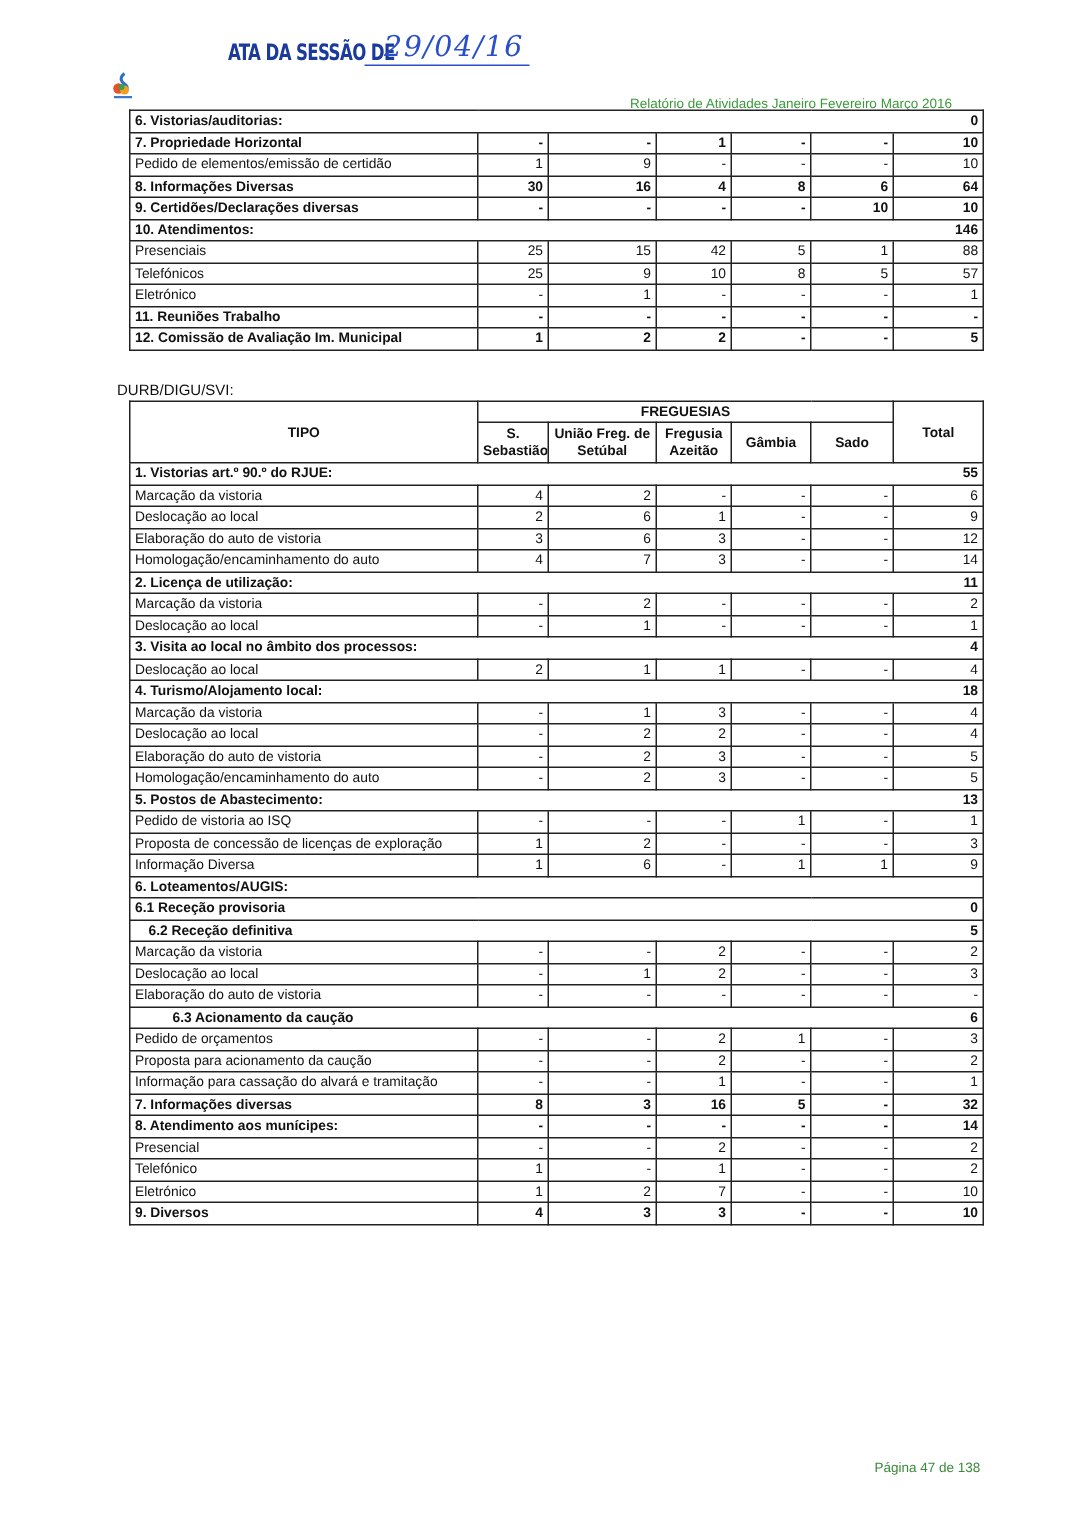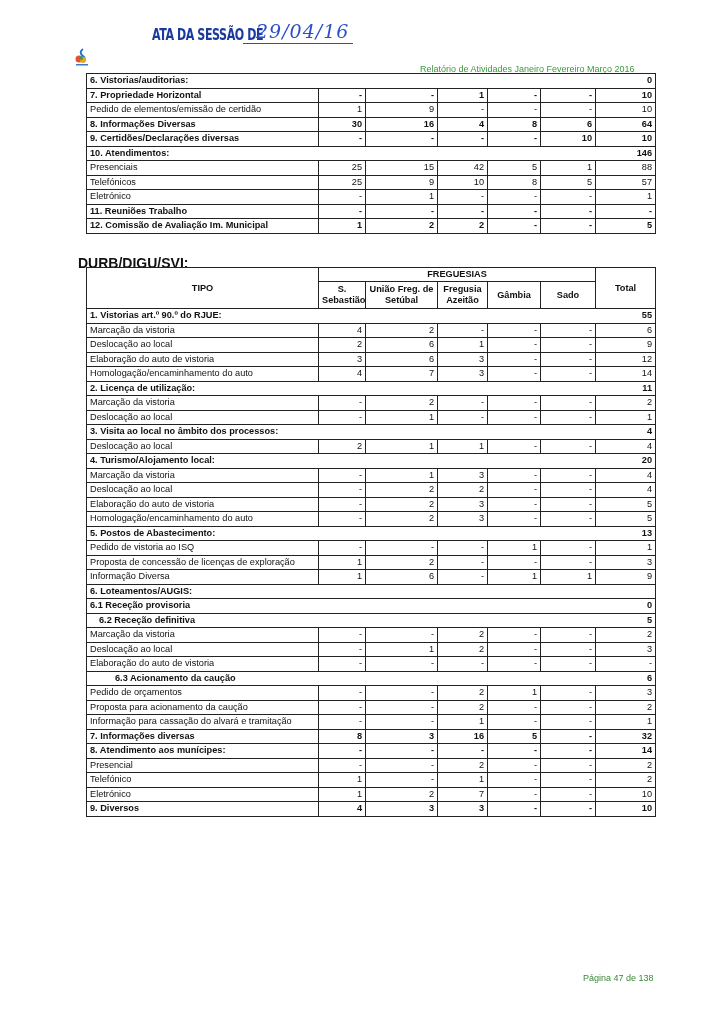--- a/index.html
+++ b/index.html
@@ -7,21 +7,21 @@
          font-family: "Liberation Sans", sans-serif; color: #111; }
   .stamp { position: absolute; left: 152px; top: 26px; font-family: "DejaVu Sans Condensed", "DejaVu Sans", sans-serif;
            font-size: 15px; color: #1a3a9c; letter-spacing: -0.5px; transform: scaleX(0.82); transform-origin: left top;
            font-weight: bold; }
   .stamp-date { position: absolute; left: 256px; top: 20px; font-family: "DejaVu Serif", serif; font-style: italic;
                 font-size: 19px; color: #2a4fc8; letter-spacing: 1px; }
   .stamp-line { position: absolute; left: 243px; top: 43px; width: 110px; border-top: 1px solid #2a4fc8; }
   .logo { position: absolute; left: 74px; top: 48px; width: 16px; height: 20px; }
   .report-title { position: absolute; left: 420px; top: 64px; font-size: 9px; color: #3a9a3a; white-space: nowrap; }
   .page-num { position: absolute; left: 583px; top: 973px; font-size: 9px; color: #3a8a3a; }
-  .section-label { position: absolute; left: 78px; top: 255px; font-size: 14px; font-weight: bold; }
+  .section-label { position: absolute; left: 78px; top: 255px; font-size: 10px; font-weight: normal; }
   table { position: absolute; border-collapse: collapse; table-layout: fixed; font-size: 9.2px; }
   td, th { border: 1px solid #222; padding: 0 3px; height: 13.5px; line-height: 13px; white-space: nowrap; overflow: hidden; }
   td.num { text-align: right; }
   tr.bold td { font-weight: bold; }
   th { font-weight: bold; text-align: center; font-size: 9.2px; line-height: 11px; }
   #t1 { left: 86px; top: 73px; width: 569px; }
   #t2 { left: 86px; top: 267px; width: 569px; }
   col.c0 { width: 232px; } col.c1 { width: 47px; } col.c2 { width: 72px; } col.c3 { width: 50px; }
   col.c4 { width: 53px; } col.c5 { width: 55px; } col.c6 { width: 60px; }
 </style>
@@ -242,21 +242,21 @@
         <td>Deslocação ao local</td>
         <td class="num">2</td>
         <td class="num">1</td>
         <td class="num">1</td>
         <td class="num">-</td>
         <td class="num">-</td>
         <td class="num" style="font-weight: normal;">4</td>
       </tr>
       <tr class="bold">
         <td colspan="6" style="border-right: none;">4. Turismo/Alojamento local:</td>
-        <td class="num" style="font-weight: bold; border-left: none;">20</td>
+        <td class="num" style="font-weight: bold; border-left: none;">18</td>
       </tr>
       <tr>
         <td>Marcação da vistoria</td>
         <td class="num">-</td>
         <td class="num">1</td>
         <td class="num">3</td>
         <td class="num">-</td>
         <td class="num">-</td>
         <td class="num" style="font-weight: normal;">4</td>
       </tr>

